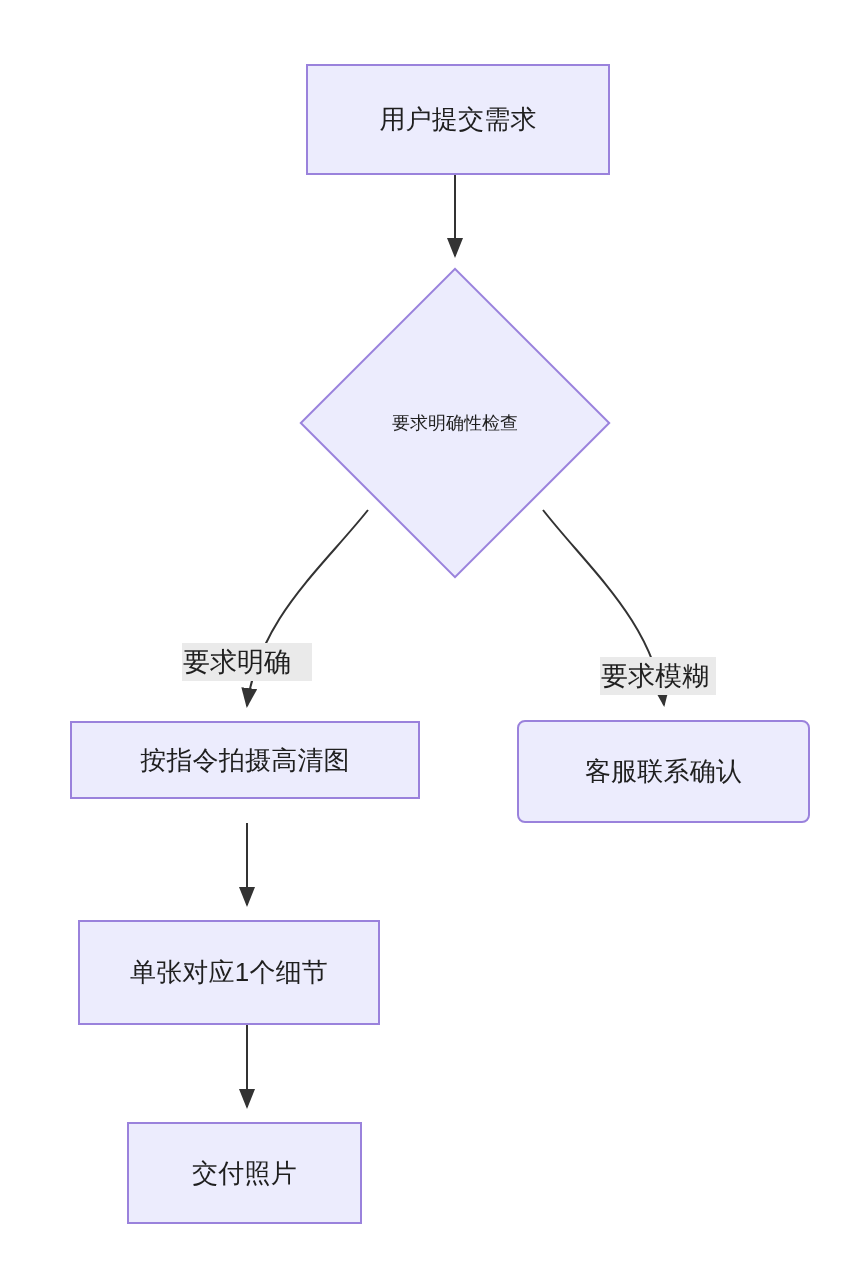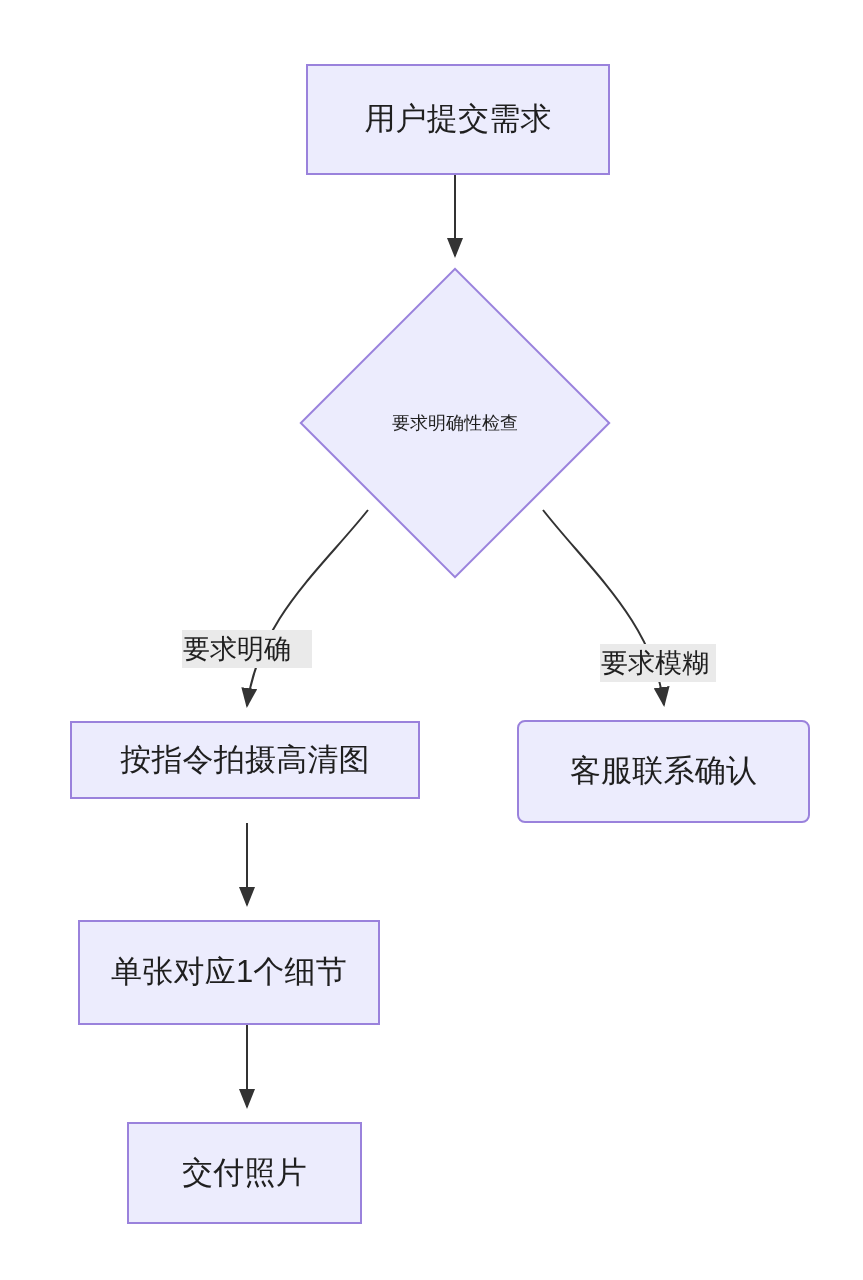--- a/index.html
+++ b/index.html
@@ -32,21 +32,21 @@
     position: absolute;
     box-sizing: border-box;
     background: #ececfd;
     border: 2px solid #9a82dc;
     display: flex;
     align-items: center;
     justify-content: center;
     overflow: hidden;
   }
   .node .node-label {
-    font-size: 31px;
+    font-size: 26px;
     color: #1f1f1f;
     line-height: 1.25;
     white-space: nowrap;
     text-align: center;
     letter-spacing: 0.2px;
   }
   
   .node-decision {
     position: absolute;
     box-sizing: border-box;
@@ -71,20 +71,21 @@
     background: #eaeaea;
     color: #1f1f1f;
     font-size: 27px;
     line-height: 38px;
     height: 38px;
     white-space: nowrap;
     overflow: hidden;
     text-align: left;
     box-sizing: border-box;
     padding: 0 1px;
+    margin-top: 13px;
   }
 </style>
 </head>
 <body>
 
 <div id="flow-root">
 
   <svg class="edge-layer" viewBox="0 0 863 1280">
     <defs>
       <marker id="arrowhead" markerWidth="10" markerHeight="8" refX="9" refY="4" orient="auto" markerUnits="strokeWidth">

